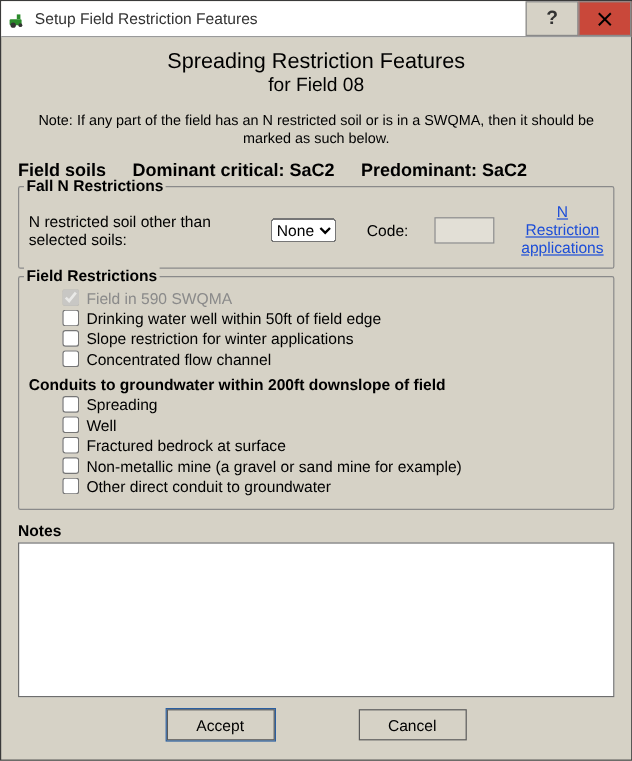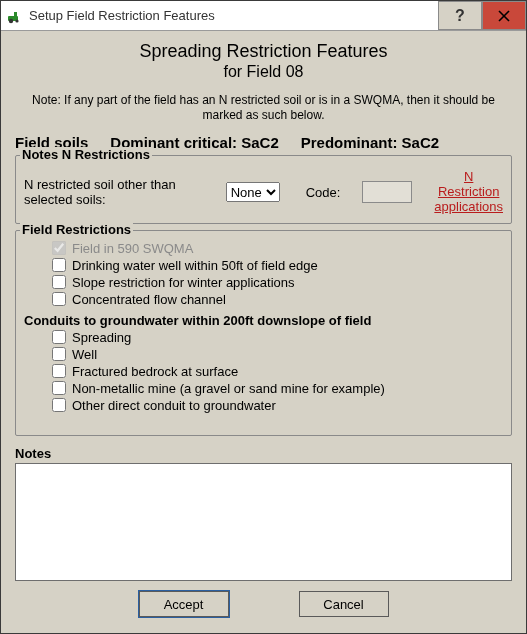--- a/index.html
+++ b/index.html
@@ -116,21 +116,21 @@
   }
   .falln-row .code-label { margin-left: 4px; }
   .falln-row input[type="text"] {
     width: 50px;
     height: 22px;
     background: #e2dfd6;
     border: 1px solid #8a8a8a;
     font-size: 13px;
   }
   .link {
-    color: #b91c1c;
+    color: #1d4ed8;
     text-decoration: underline;
     font-size: 13px;
     text-align: center;
     margin-left: auto;
     line-height: 1.15;
     cursor: pointer;
   }
   .chk-row {
     display: flex;
     align-items: center;
@@ -208,36 +208,36 @@
     <div class="heading2">for Field 08</div>
     <div class="note">Note: If any part of the field has an N restricted soil or is in a SWQMA, then it should be marked as such below.</div>
 
     <div class="soil-row">
       <span>Field soils</span>
       <span>Dominant critical: SaC2</span>
       <span>Predominant: SaC2</span>
     </div>
 
     <div class="fieldset">
-      <div class="legend">Notes N Restrictions</div>
+      <div class="legend">Fall N Restrictions</div>
       <div class="falln-row">
         <label>N restricted soil other than selected soils:</label>
         <select>
           <option>None</option>
         </select>
         <span class="code-label">Code:</span>
         <input type="text" disabled="" value="" style="">
         <a class="link">
           <span>N Restriction</span><br>
           <span>applications</span>
         </a>
       </div>
     </div>
 
-    <div class="fieldset" style="padding-bottom:20px;">
+    <div class="fieldset" style="padding-bottom:9px;">
       <div class="legend">Field Restrictions</div>
       <div id="fr-items">
           <div class="chk-row chk-disabled">
             <input type="checkbox" disabled="" checked="" style="">
             <span>Field in 590 SWQMA</span>
           </div>
           <div class="chk-row">
             <input type="checkbox" style="">
             <span>Drinking water well within 50ft of field edge</span>
           </div>

